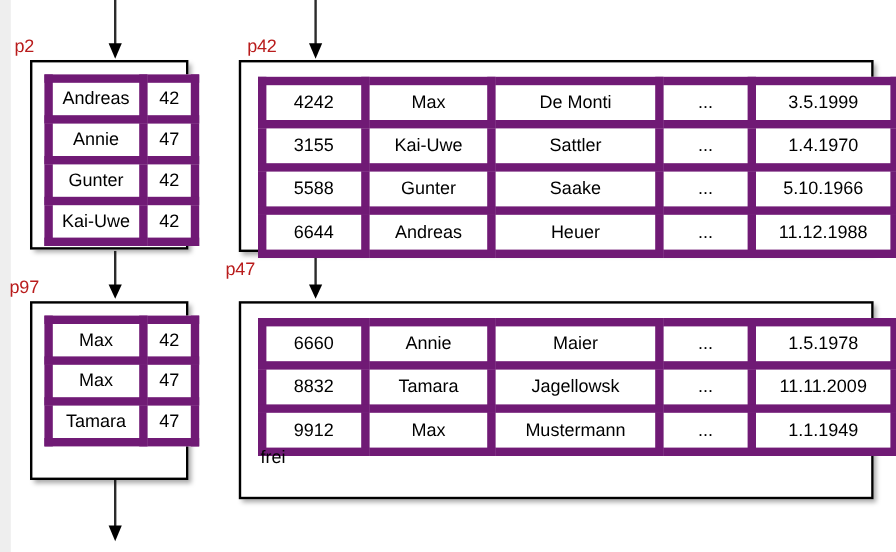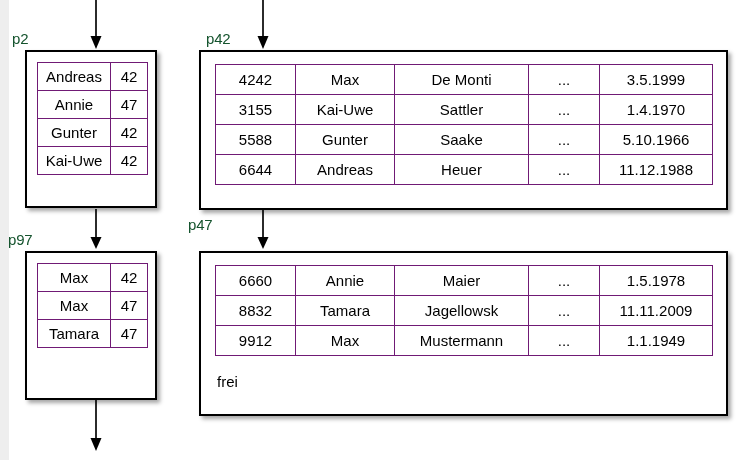--- a/index.html
+++ b/index.html
@@ -27,34 +27,34 @@
   .page-box {
     position: absolute;
     background: #ffffff;
     border: 2px solid #000000;
     box-shadow: 3px 3px 4px rgba(0,0,0,0.35);
     box-sizing: border-box;
   }
   .page-label {
     position: absolute;
     font-size: 15px;
-    color: #14532d;
+    color: #b91c1c;
     letter-spacing: -0.2px;
     white-space: nowrap;
   }
 
   
   table.grid {
     position: absolute;
     border-collapse: collapse;
     background: #ffffff;
     table-layout: fixed;
   }
   table.grid td {
-    border: 1px solid #701a75;
+    border: 7px solid #701a75;
     text-align: center;
     vertical-align: middle;
     font-size: 15px;
     color: #000000;
     padding: 0;
     white-space: nowrap;
   }
 
   
   .index-box { width: 132px; }

